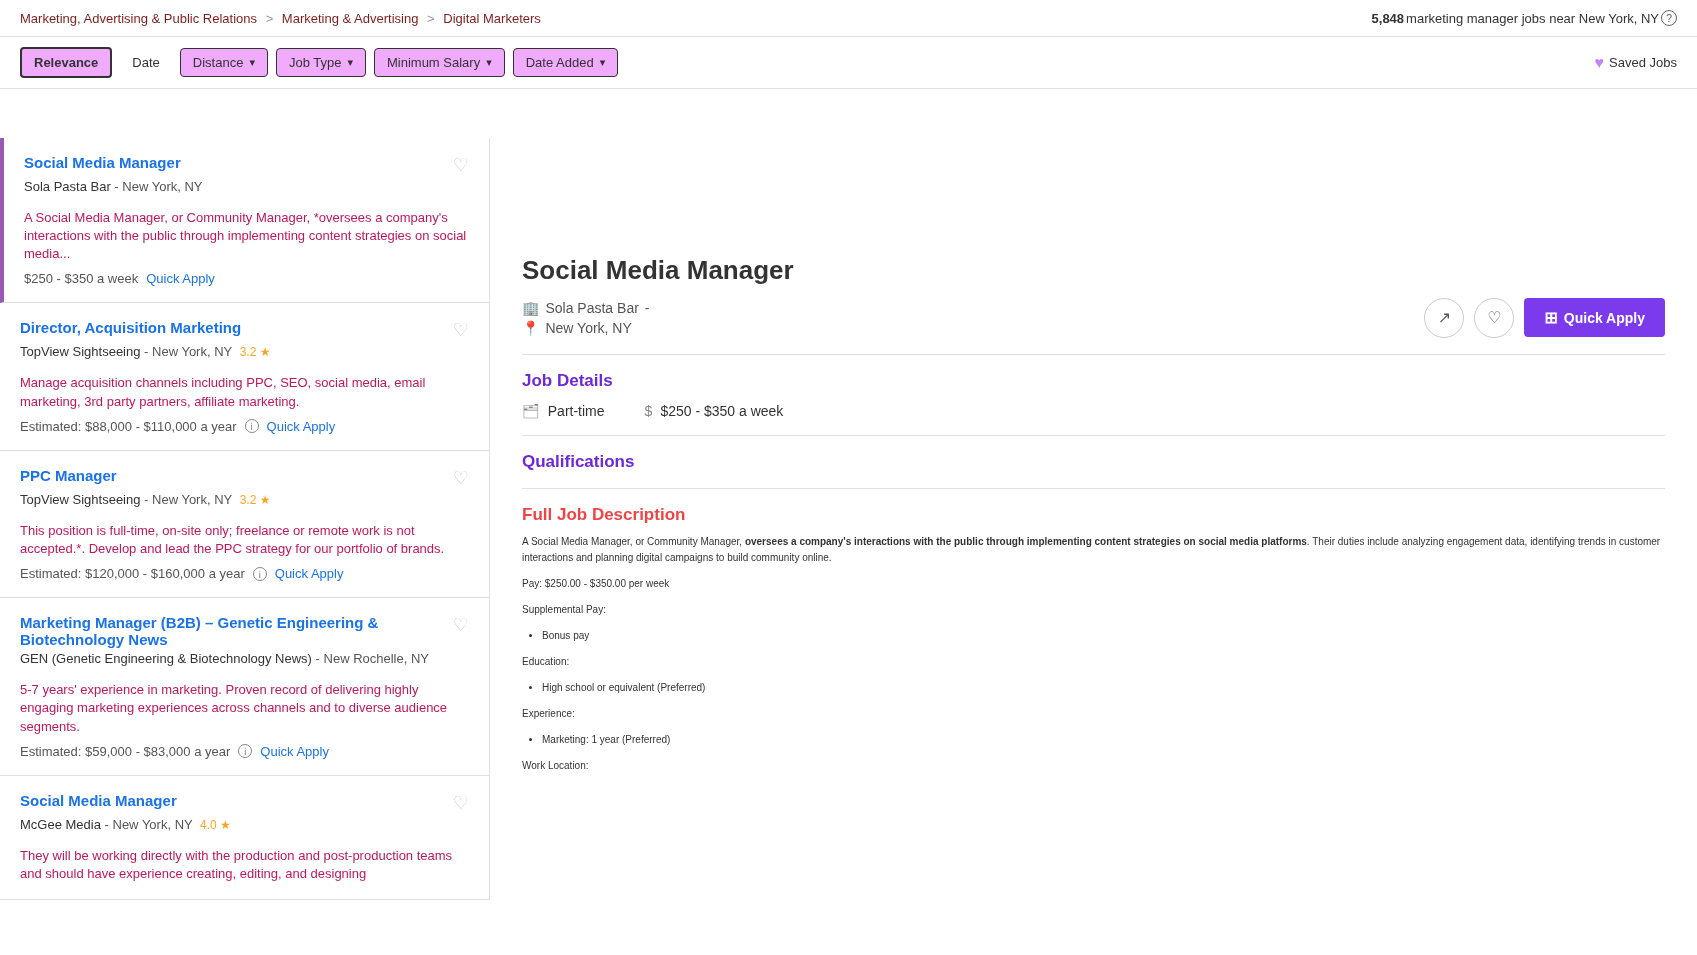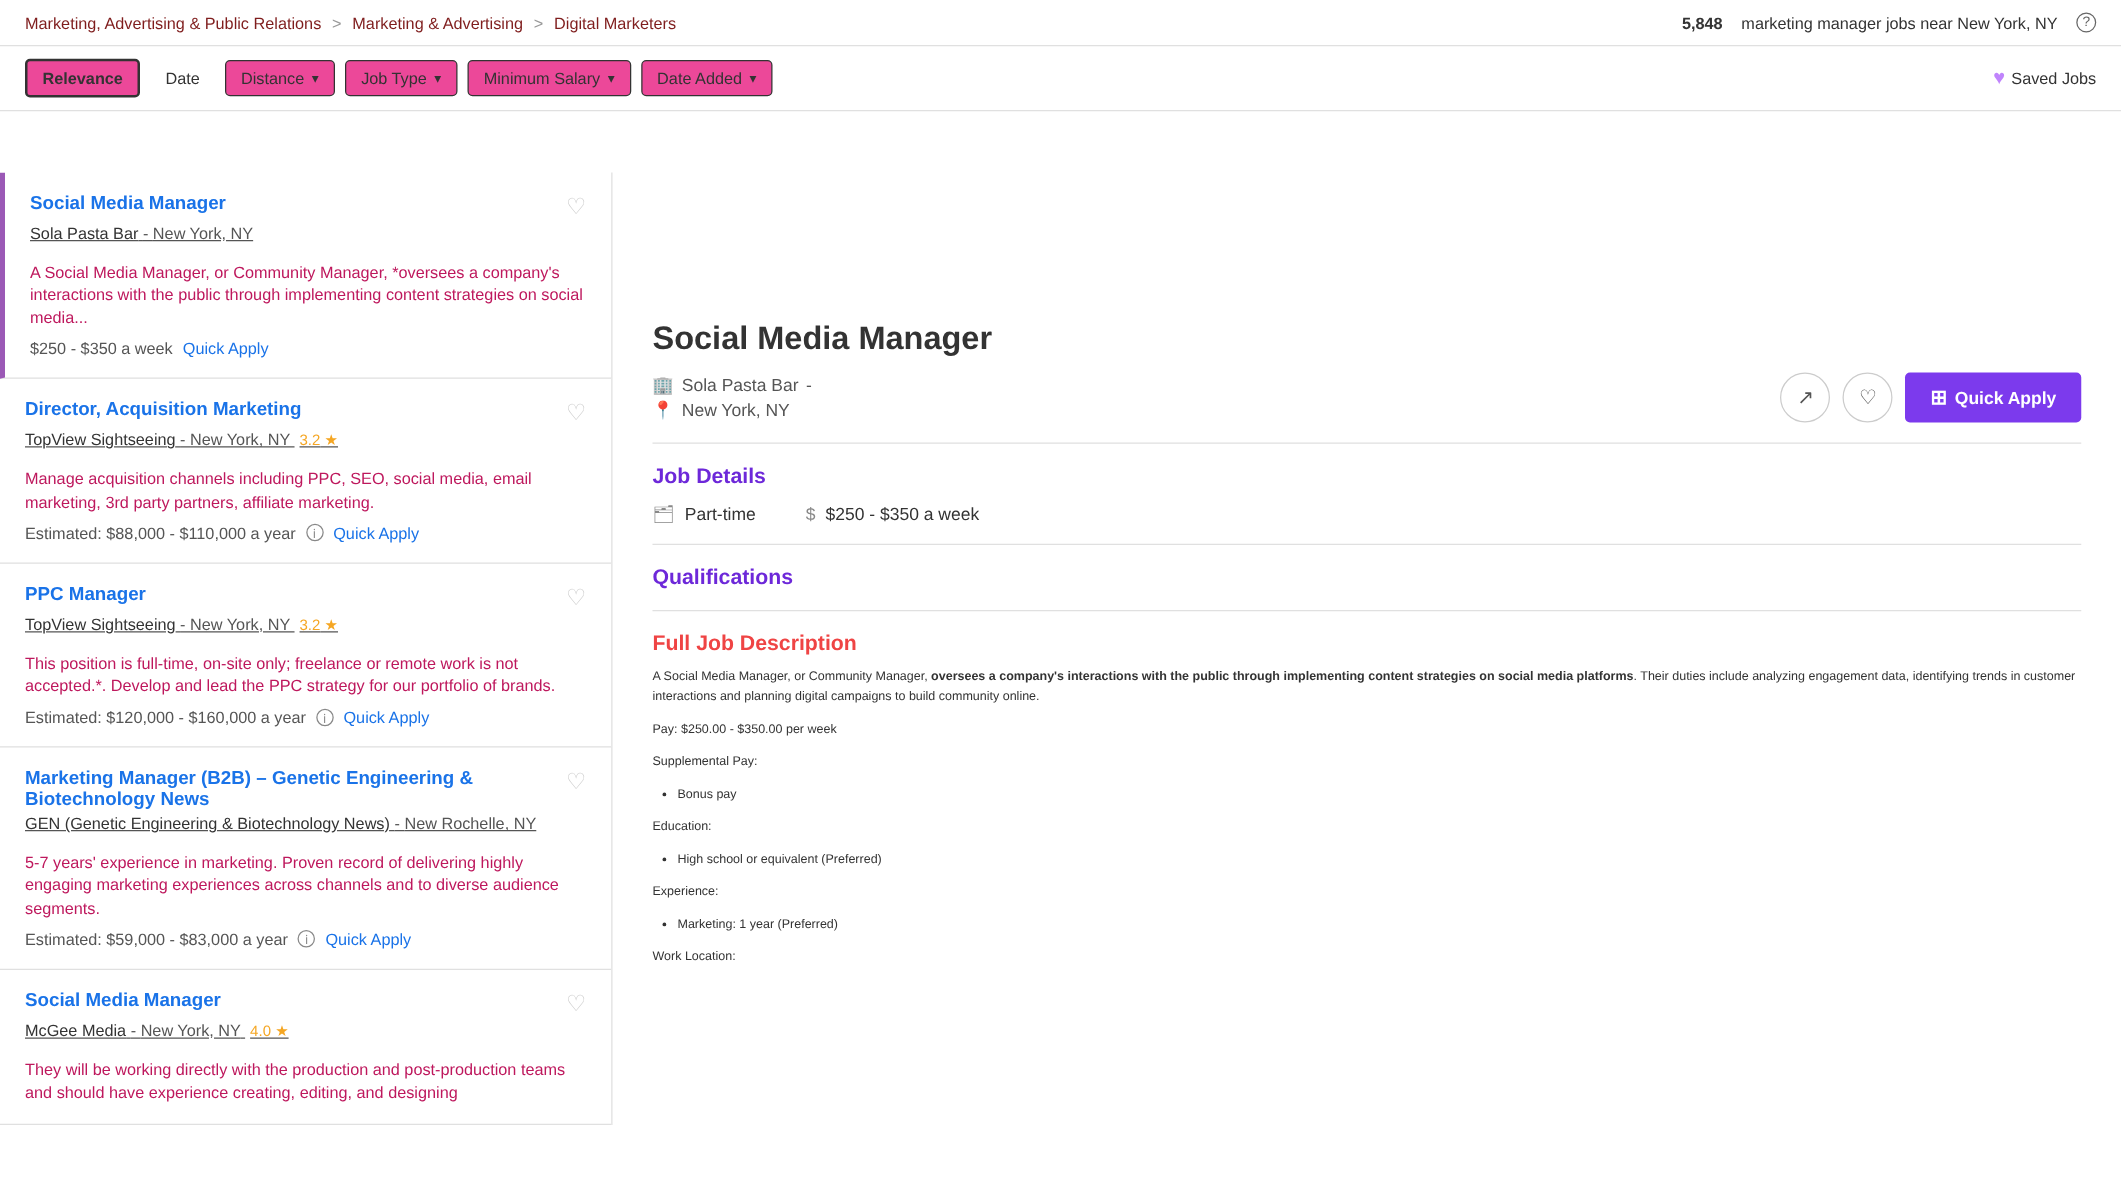--- a/index.html
+++ b/index.html
@@ -18,21 +18,21 @@
       color: #555;
     }
     .breadcrumb a { color: #7f1d1d; text-decoration: none; }
     .breadcrumb .sep { margin: 0 5px; color: #999; }
 
     .job-count-area {
       font-size: 13px;
       color: #333;
       display: flex;
       align-items: center;
-      gap: 15px;
+      gap: 2px;
     }
     .job-count-area .count { font-weight: bold; }
     .info-icon {
       width: 16px; height: 16px;
       border: 1.5px solid #666;
       border-radius: 50%;
       display: inline-flex; align-items: center; justify-content: center;
       font-size: 11px; color: #666; cursor: pointer;
     }
 
@@ -41,21 +41,21 @@
       align-items: center;
       padding: 10px 20px;
       gap: 8px;
       border-bottom: 1px solid #e0e0e0;
     }
 
     .filter-btn {
       padding: 6px 12px;
       border: 1.5px solid #333;
       border-radius: 4px;
-      background: #ec4899;
+      background: #f0abfc;
       cursor: pointer;
       font-size: 13px;
       color: #333;
       display: flex; align-items: center; gap: 4px;
     }
     .filter-btn.active {
       border: 2px solid #333;
       font-weight: bold;
     }
     .filter-btn.plain {
@@ -109,21 +109,20 @@
 
     .heart-btn {
       background: none; border: none; cursor: pointer;
       color: #ccc; font-size: 18px; padding: 0;
     }
 
     .job-company {
       font-size: 13px;
       color: #555;
       margin-top: 3px;
-      text-decoration: underline;
     }
     .job-company .company-name { color: #333; }
     .job-company .rating { color: #f5a623; margin-left: 4px; font-size: 12px; }
 
     .job-snippet {
       font-size: 13px;
       color: #be185d;
       margin-top: 15px;
       line-height: 1.4;
     }

